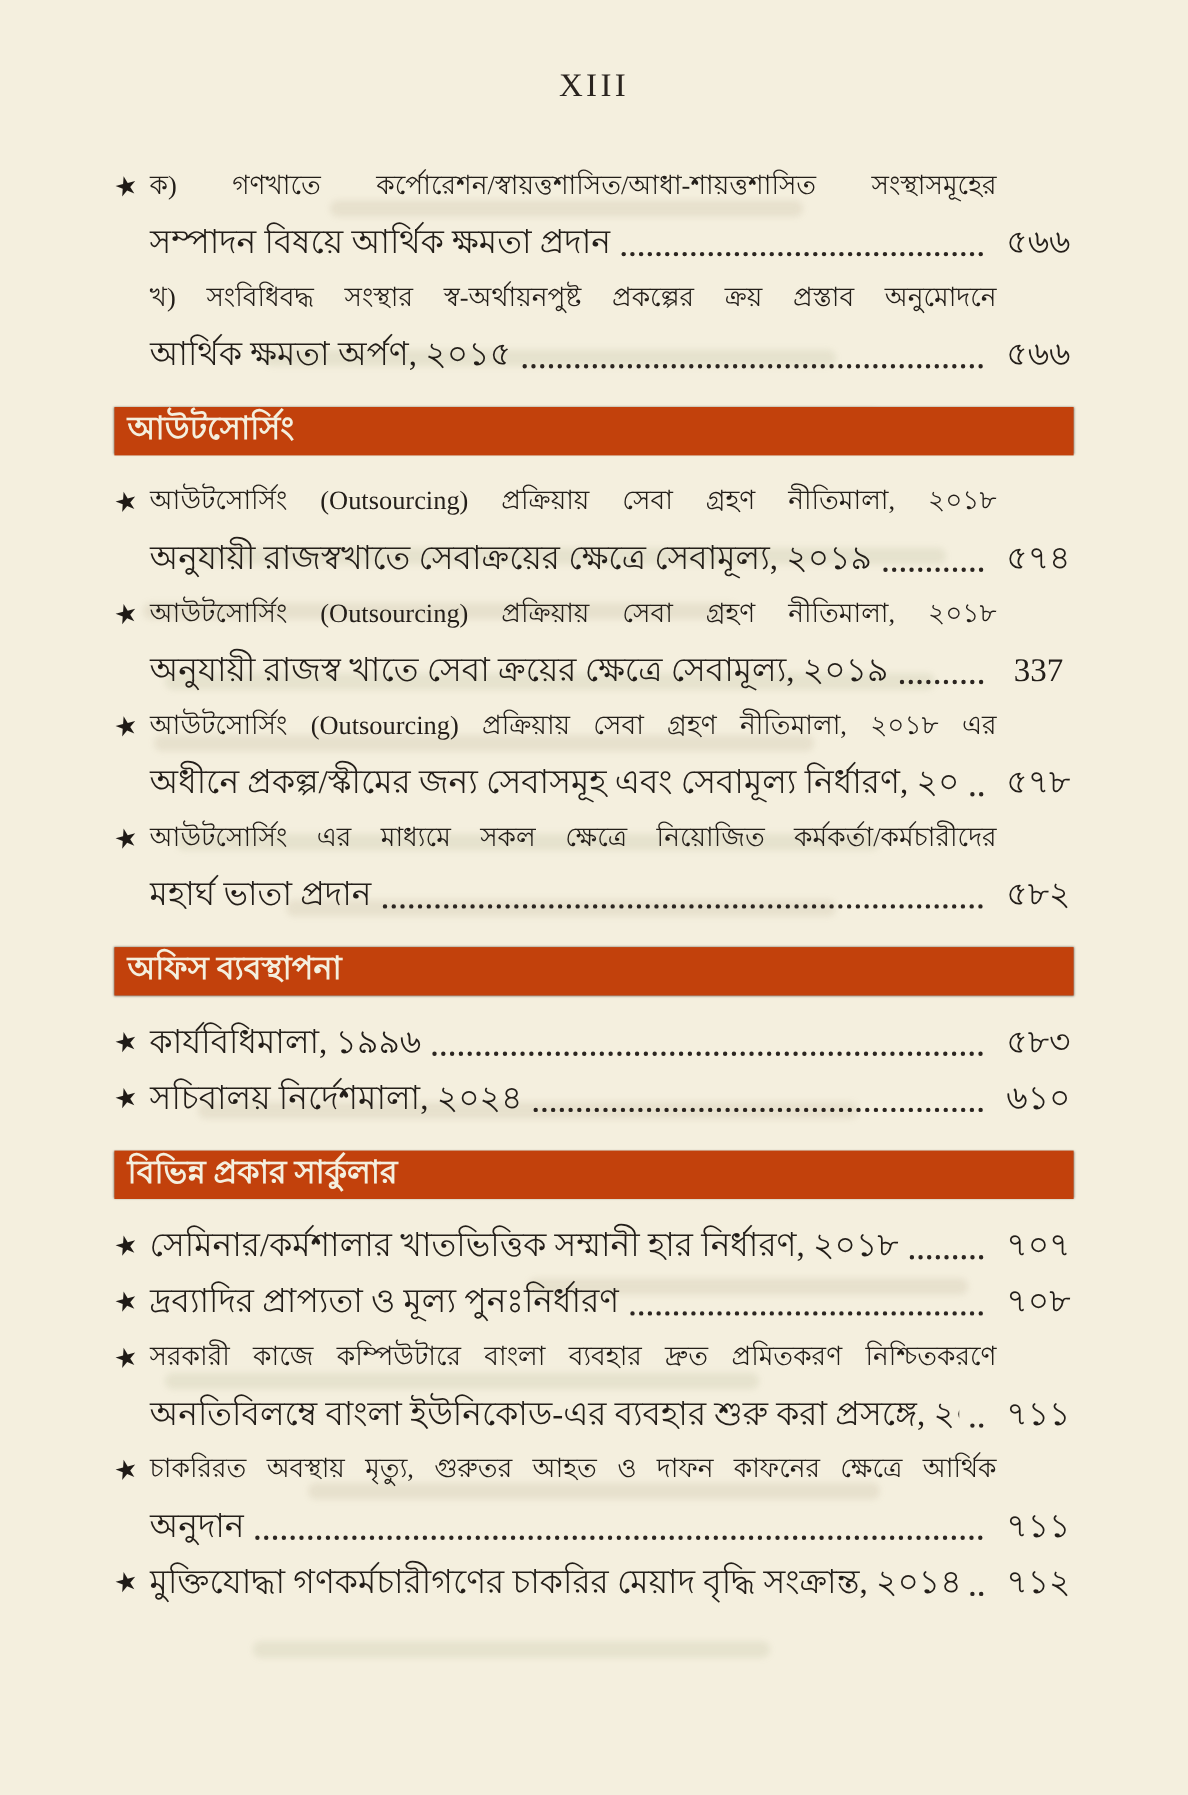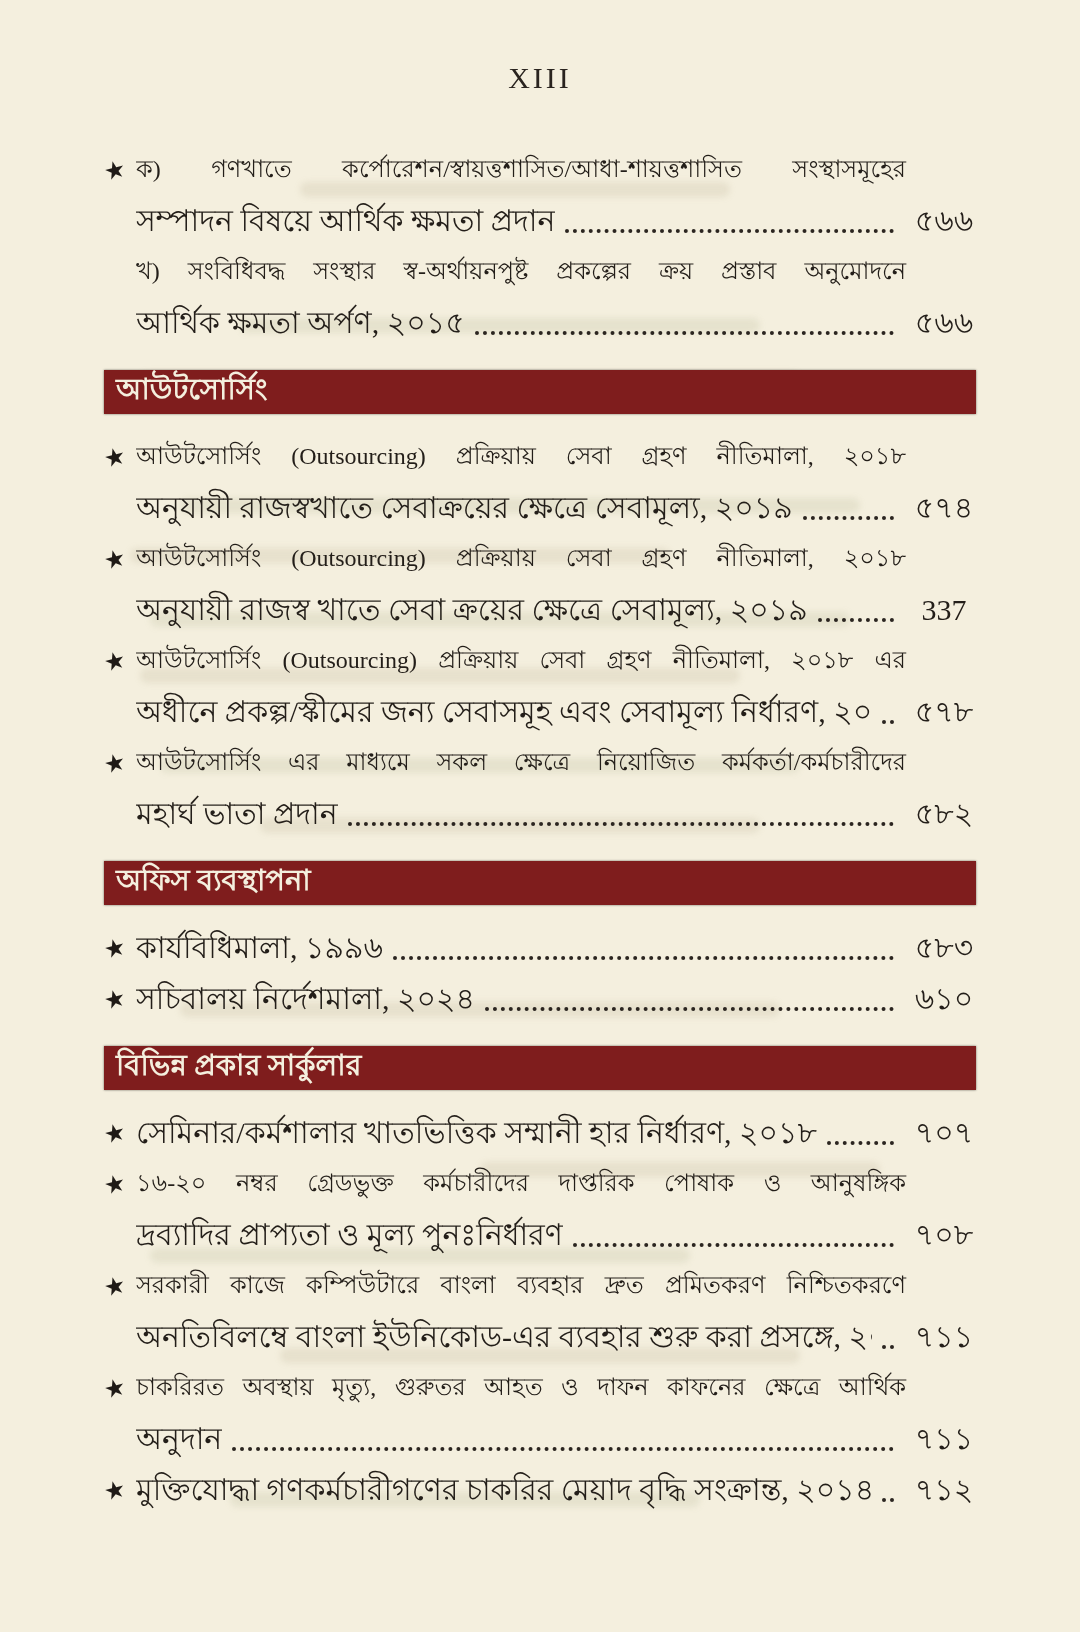--- a/index.html
+++ b/index.html
@@ -74,21 +74,21 @@
   }
   .pageno {
     flex: 0 0 auto;
     min-width: 64px;
     text-align: center;
     white-space: nowrap;
   }
   .bar {
     height: 44px;
     margin: 22px 0 17px 0;
-    background: #7f1d1d;
+    background: #c2410c;
     color: #f4efde;
     display: flex;
     align-items: center;
     padding: 0 14px 4px 12px;
     font-size: 29px;
     font-weight: bold;
     box-shadow: 0 0 2px rgba(20,14,8,0.6);
   }
 </style>
 </head>
@@ -224,21 +224,20 @@
           <span class="tail">সেমিনার/কর্মশালার খাতভিত্তিক সম্মানী হার নির্ধারণ, ২০১৮</span>
           <span class="dots"></span>
           <span class="pageno">৭০৭</span>
         </div>
       </div>
     </div>
 
     <div class="entry">
       <span class="star">★</span>
       <div class="lines">
-        <div class="bodyline">১৬-২০  নম্বর  গ্রেডভুক্ত  কর্মচারীদের  দাপ্তরিক  পোষাক  ও  আনুষঙ্গিক</div>
         <div class="lastline">
           <span class="tail">দ্রব্যাদির প্রাপ্যতা ও মূল্য পুনঃনির্ধারণ</span>
           <span class="dots"></span>
           <span class="pageno">৭০৮</span>
         </div>
       </div>
     </div>
 
     <div class="entry">
       <span class="star">★</span>

